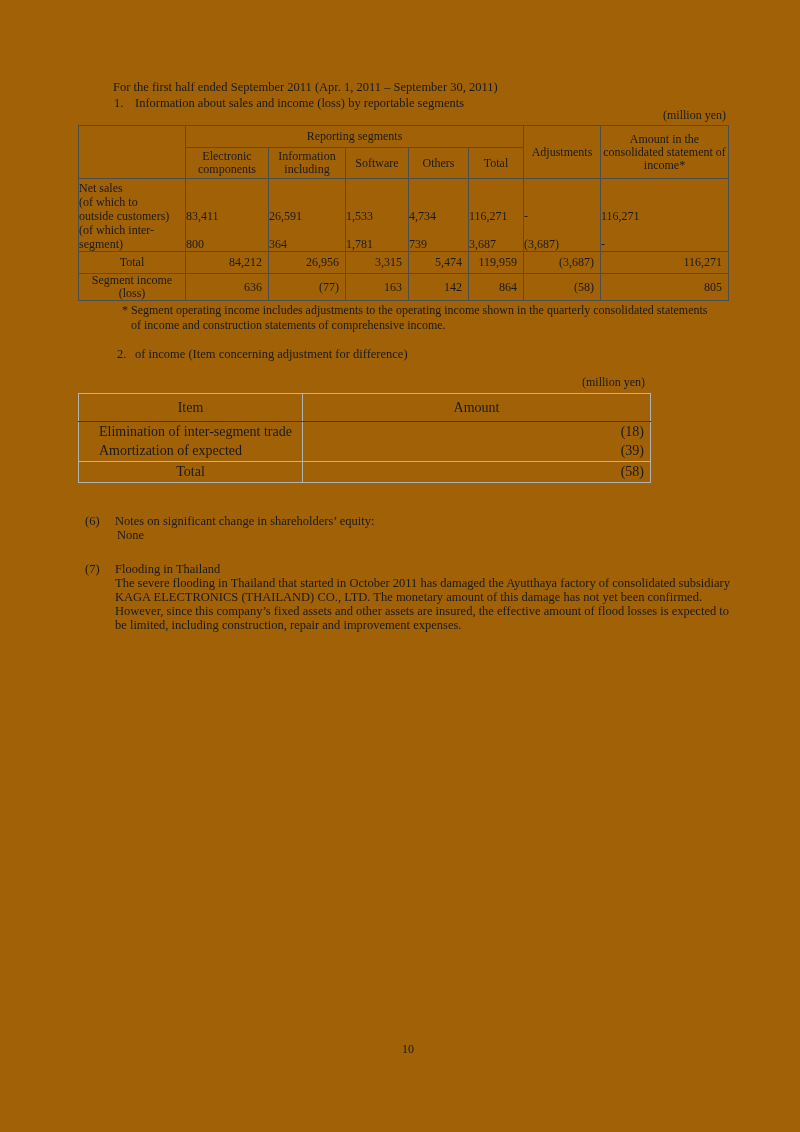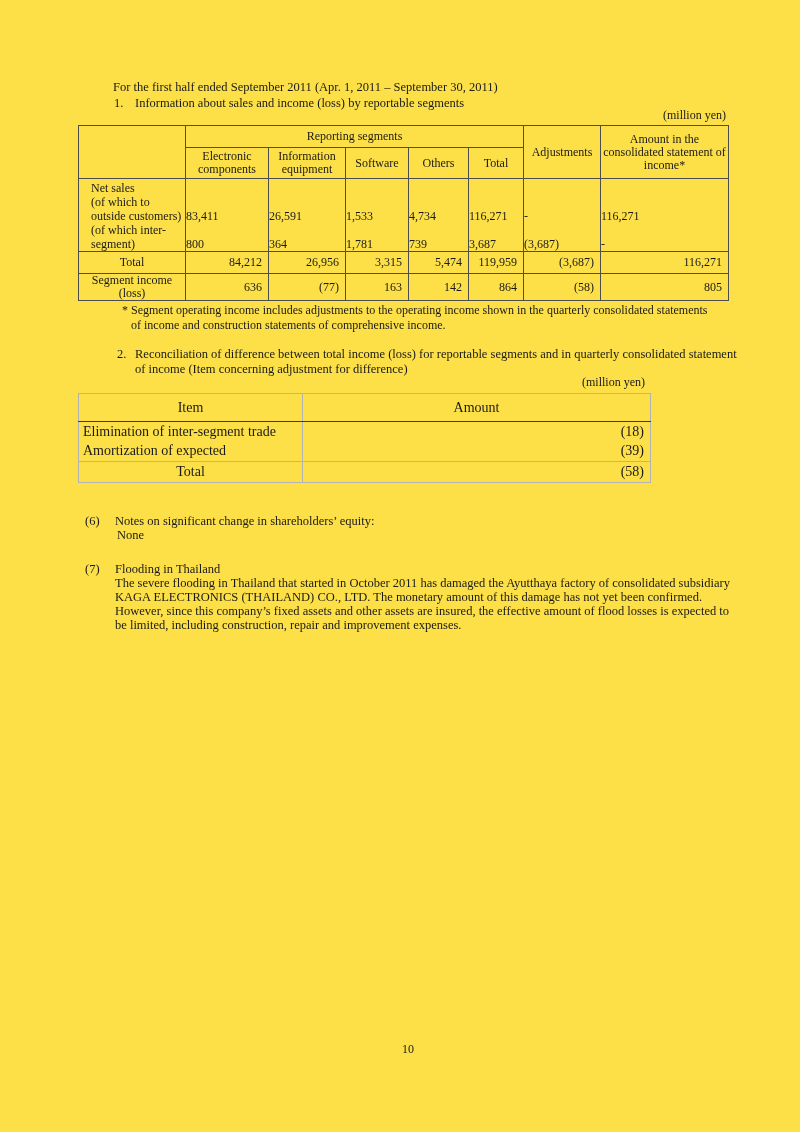--- a/index.html
+++ b/index.html
@@ -1,57 +1,57 @@
 <!DOCTYPE html>
 <html><head>
 <meta charset="utf-8">
 <style>
   html,body { margin:0; padding:0; background:#ffffff; }
   .page {
-    position:relative; width:800px; height:1132px; background:#fde047;
+    position:relative; width:800px; height:1132px; background:#a16207;
     font-family:"Liberation Serif","DejaVu Serif",serif;
     font-size:12px; color:#1a1a1a; overflow:hidden;
   }
   .abs { position:absolute; }
   .nw { white-space:nowrap; }
 
   
   .intro { left:113px; top:80px; font-size:12.5px; }
   .item1 { left:114px; top:96px; font-size:12.5px; display:flex; }
   .item1 .num { display:inline-block; width:21px; }
   .unit1 { right:74px; top:108px; }
   .unit2 { right:155px; top:375px; }
 
   
   table.t1 { position:absolute; left:78px; top:125px; width:650px;
     border-collapse:collapse; table-layout:fixed; font-size:12px;border-radius:21px; }
   table.t1 td { border:1px solid #4d4d4d; padding:0; vertical-align:middle; }
   .t1 .hdc { text-align:center; line-height:13px; padding:0 2px; }
-  .t1 .lbl { vertical-align:top; padding:2px 2px 0 12px;margin-left:40px; }
+  .t1 .lbl { vertical-align:top; padding:2px 2px 0 0;margin-left:40px; }
   .t1 .ln { height:14px; line-height:14px; white-space:nowrap; overflow:visible; }
   .t1 .numst { vertical-align:top; padding:2px 6px 0 0; }
   .t1 .num-m { text-align:right; padding-right:6px; }
   .t1 .lbl-c { text-align:center; line-height:13px; }
 
   
   .footnote { left:122px; top:303px; line-height:14.5px; }
   .footnote .cont { padding-left:9px; }
 
   
   .item2 { left:117px; top:347px; display:grid; grid-template-columns:18px 1fr; font-size:12.5px; }
   .item2 .lines div { line-height:15px; }
 
   
   table.t2 { position:absolute; left:78px; top:393px; width:572px;
     border-collapse:collapse; table-layout:fixed; font-size:14px; }
   table.t2 td { padding:0; border-left:1px solid #b3b3b3; border-right:1px solid #b3b3b3; }
   .t2 tr.hd td { border-top:1px solid #b3b3b3; border-bottom:1px solid #3a3a3a; text-align:center; }
   .t2 tr.rb td { border-bottom:1px solid #b3b3b3; }
   .t2 tr.tt td { border-bottom:1px solid #b3b3b3; }
-  .t2 .it { padding-left:4px;margin-left:39px; }
+  .t2 .it { padding-left:20px;margin-left:39px; }
   .t2 .am { text-align:right; padding-right:6px; }
   .t2 .tc { text-align:center; }
 
   
   .noteblk { display:grid; grid-template-columns:30px 1fr; font-size:12.5px; }
   .note6 { left:85px; top:514px; }
   .note7 { left:85px; top:562px; }
   .noteblk .body div { line-height:14px; white-space:nowrap; }
   .indent2 { padding-left:2px; }
 
@@ -84,21 +84,21 @@
     </colgroup>
     <tbody>
         <tr style="height:22px">
       <td rowspan="2"></td>
       <td colspan="5" class="hdc">Reporting segments</td>
       <td rowspan="2" class="hdc">Adjustments</td>
       <td rowspan="2" class="hdc">Amount in the consolidated statement of income*</td>
     </tr>
     <tr style="height:31px">
       <td class="hdc">Electronic components</td>
-      <td class="hdc">Information equipment</td>
+      <td class="hdc">Information including</td>
       <td class="hdc">Software</td>
       <td class="hdc">Others</td>
       <td class="hdc">Total</td>
     </tr>
     <tr style="height:72px">
       <td class="lbl">
         <div class="ln">Net sales</div>
         <div class="ln">(of which to</div>
         <div class="ln">outside customers)</div>
         <div class="ln">(of which inter-</div>
@@ -181,21 +181,20 @@
     </table>
 
   <div class="abs footnote">
     <div class="nw">* Segment operating income includes adjustments to the operating income shown in the quarterly consolidated statements</div>
     <div class="nw cont">of income and construction statements of comprehensive income.</div>
   </div>
 
   <div class="abs item2">
     <span>2.</span>
     <span class="lines">
-      <div class="nw">Reconciliation of difference between total income (loss) for reportable segments and in quarterly consolidated statement</div>
       <div class="nw">of income (Item concerning adjustment for difference)</div>
     </span>
   </div>
 
   <div class="abs unit2 nw">(million yen)</div>
 
   <table class="t2">
     <colgroup>
         <col style="width:224px">
         <col style="width:348px">

